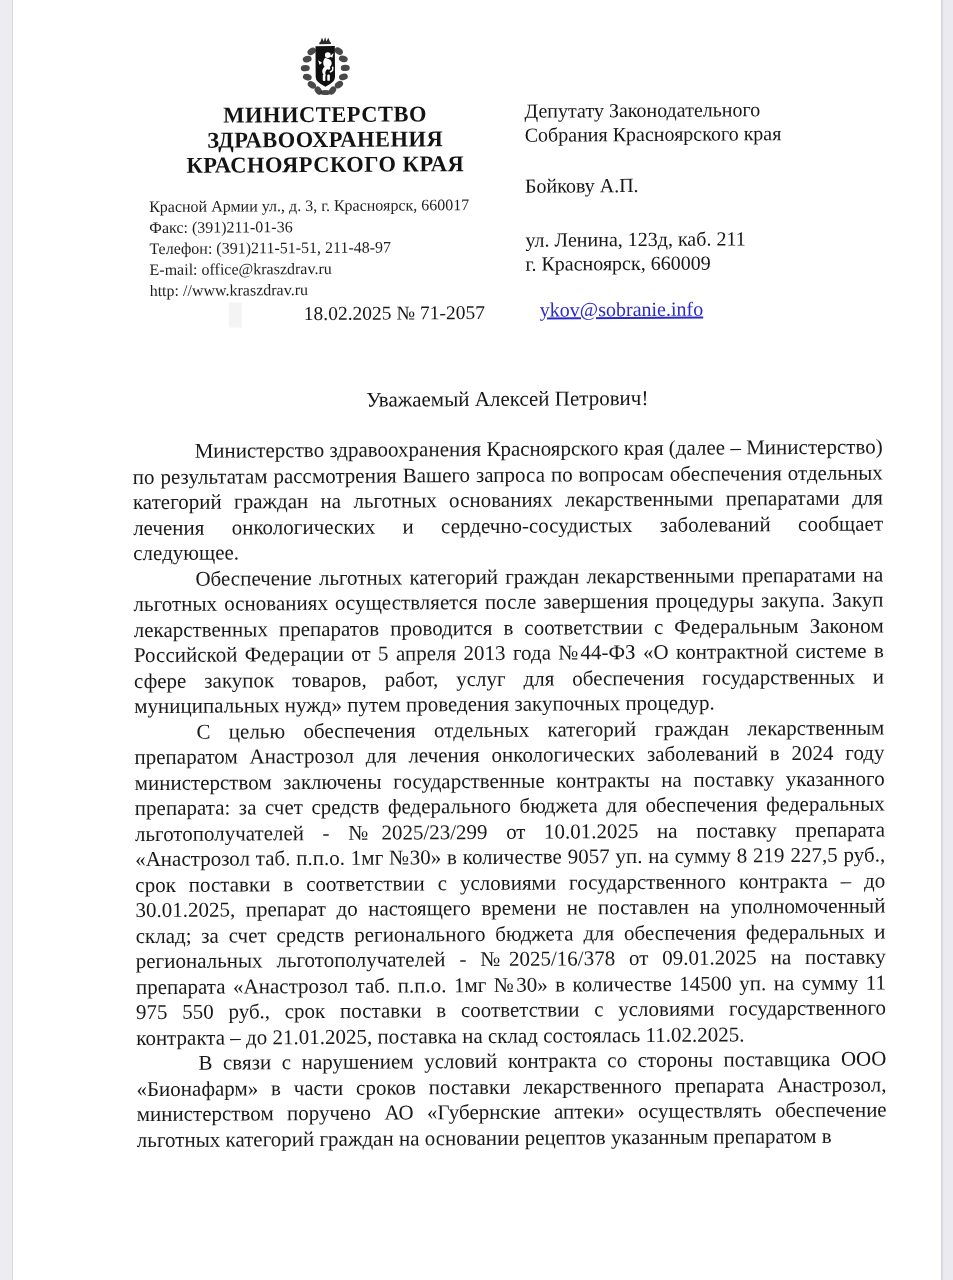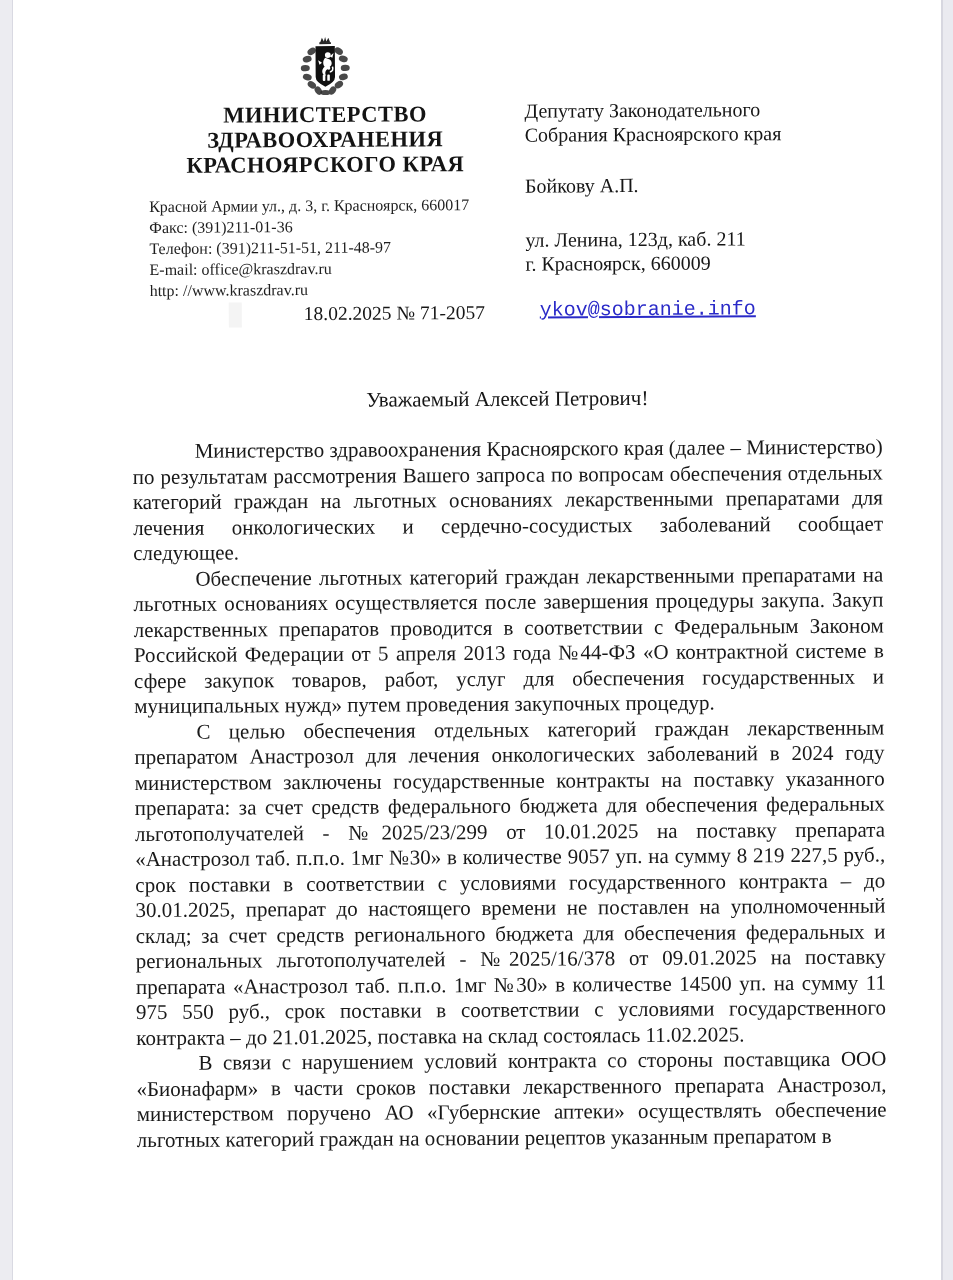--- a/index.html
+++ b/index.html
@@ -119,21 +119,21 @@
   <div class="docnum">18.02.2025 № 71-2057</div>
 
   <div class="recipient">
     <div>Депутату Законодательного</div>
     <div>Собрания Красноярского края</div>
     <div class="gap1">Бойкову А.П.</div>
     <div class="gap2">ул. Ленина, 123д, каб. 211</div>
     <div>г. Красноярск, 660009</div>
   </div>
 
-  <a class="email" href="#" style="color:#2a2ac8;font-family:Liberation Mono, monospace;">ykov@sobranie.info</a>
+  <a class="email" href="#" style="color:#2a2ac8;">ykov@sobranie.info</a>
 
   <div class="salutation">Уважаемый Алексей Петрович!</div>
 
   <div class="body-text">
     <p>Министерство здравоохранения Красноярского края (далее – Министерство) по результатам рассмотрения Вашего запроса по вопросам обеспечения отдельных категорий граждан на льготных основаниях лекарственными препаратами для лечения онкологических и сердечно-сосудистых заболеваний сообщает следующее.</p>
     <p>Обеспечение льготных категорий граждан лекарственными препаратами на льготных основаниях осуществляется после завершения процедуры закупа. Закуп лекарственных препаратов проводится в соответствии с Федеральным Законом Российской Федерации от 5 апреля 2013 года №44-ФЗ «О контрактной системе в сфере закупок товаров, работ, услуг для обеспечения государственных и муниципальных нужд» путем проведения закупочных процедур.</p>
     <p>С целью обеспечения отдельных категорий граждан лекарственным препаратом Анастрозол для лечения онкологических заболеваний в 2024 году министерством заключены государственные контракты на поставку указанного препарата: за счет средств федерального бюджета для обеспечения федеральных льготополучателей - №2025/23/299 от 10.01.2025 на поставку препарата «Анастрозол таб. п.п.о. 1мг №30» в количестве 9057 уп. на сумму 8 219 227,5 руб., срок поставки в соответствии с условиями государственного контракта – до 30.01.2025, препарат до настоящего времени не поставлен на уполномоченный склад; за счет средств регионального бюджета для обеспечения федеральных и региональных льготополучателей - №2025/16/378 от 09.01.2025 на поставку препарата «Анастрозол таб. п.п.о. 1мг №30» в количестве 14500 уп. на сумму 11 975 550 руб., срок поставки в соответствии с условиями государственного контракта – до 21.01.2025, поставка на склад состоялась 11.02.2025.</p>
     <p>В связи с нарушением условий контракта со стороны поставщика ООО «Бионафарм» в части сроков поставки лекарственного препарата Анастрозол, министерством поручено АО «Губернские аптеки» осуществлять обеспечение льготных категорий граждан на основании рецептов указанным препаратом в</p>
   </div>
 

